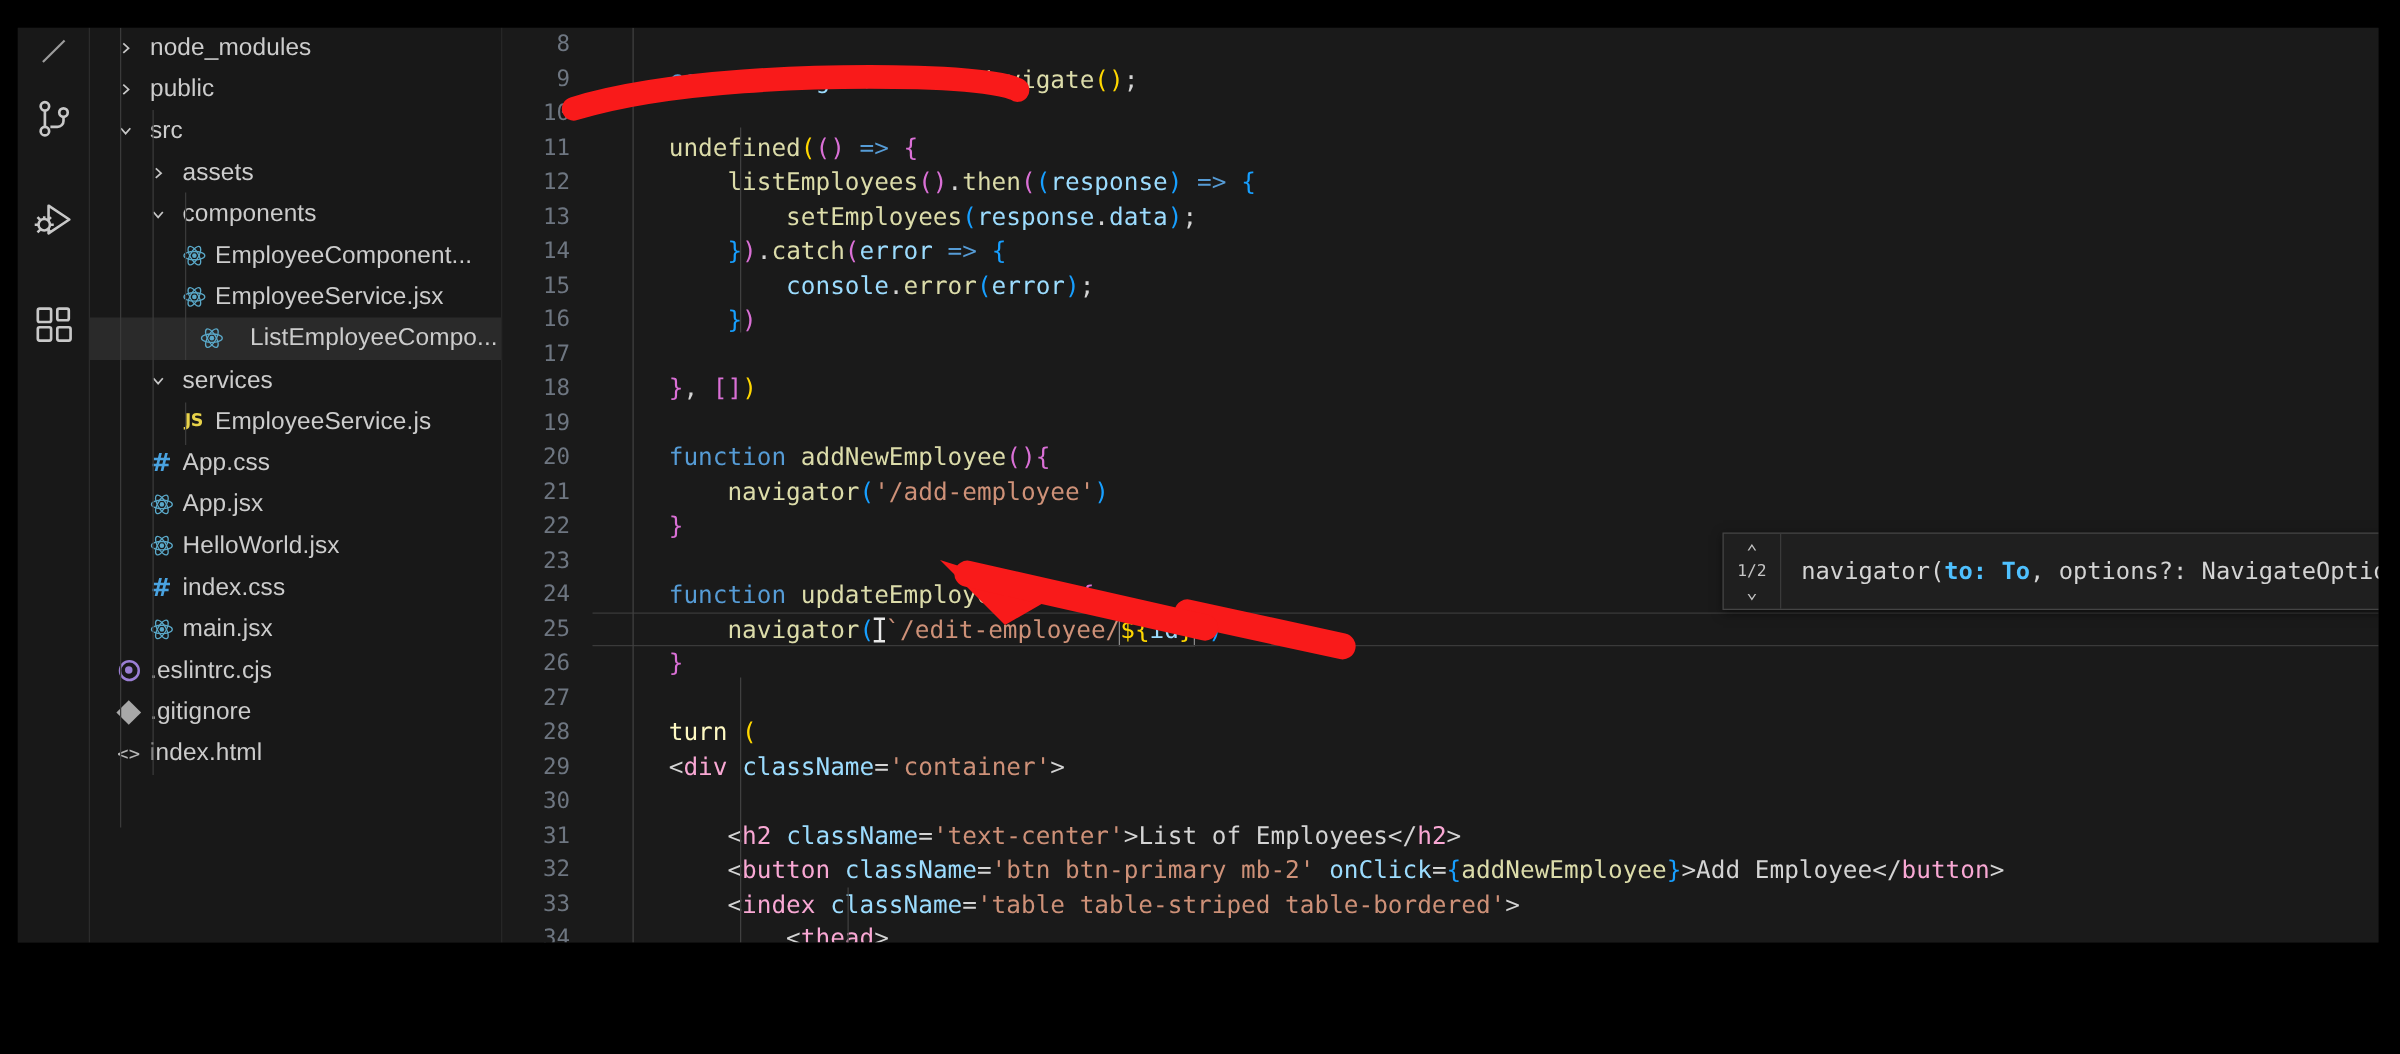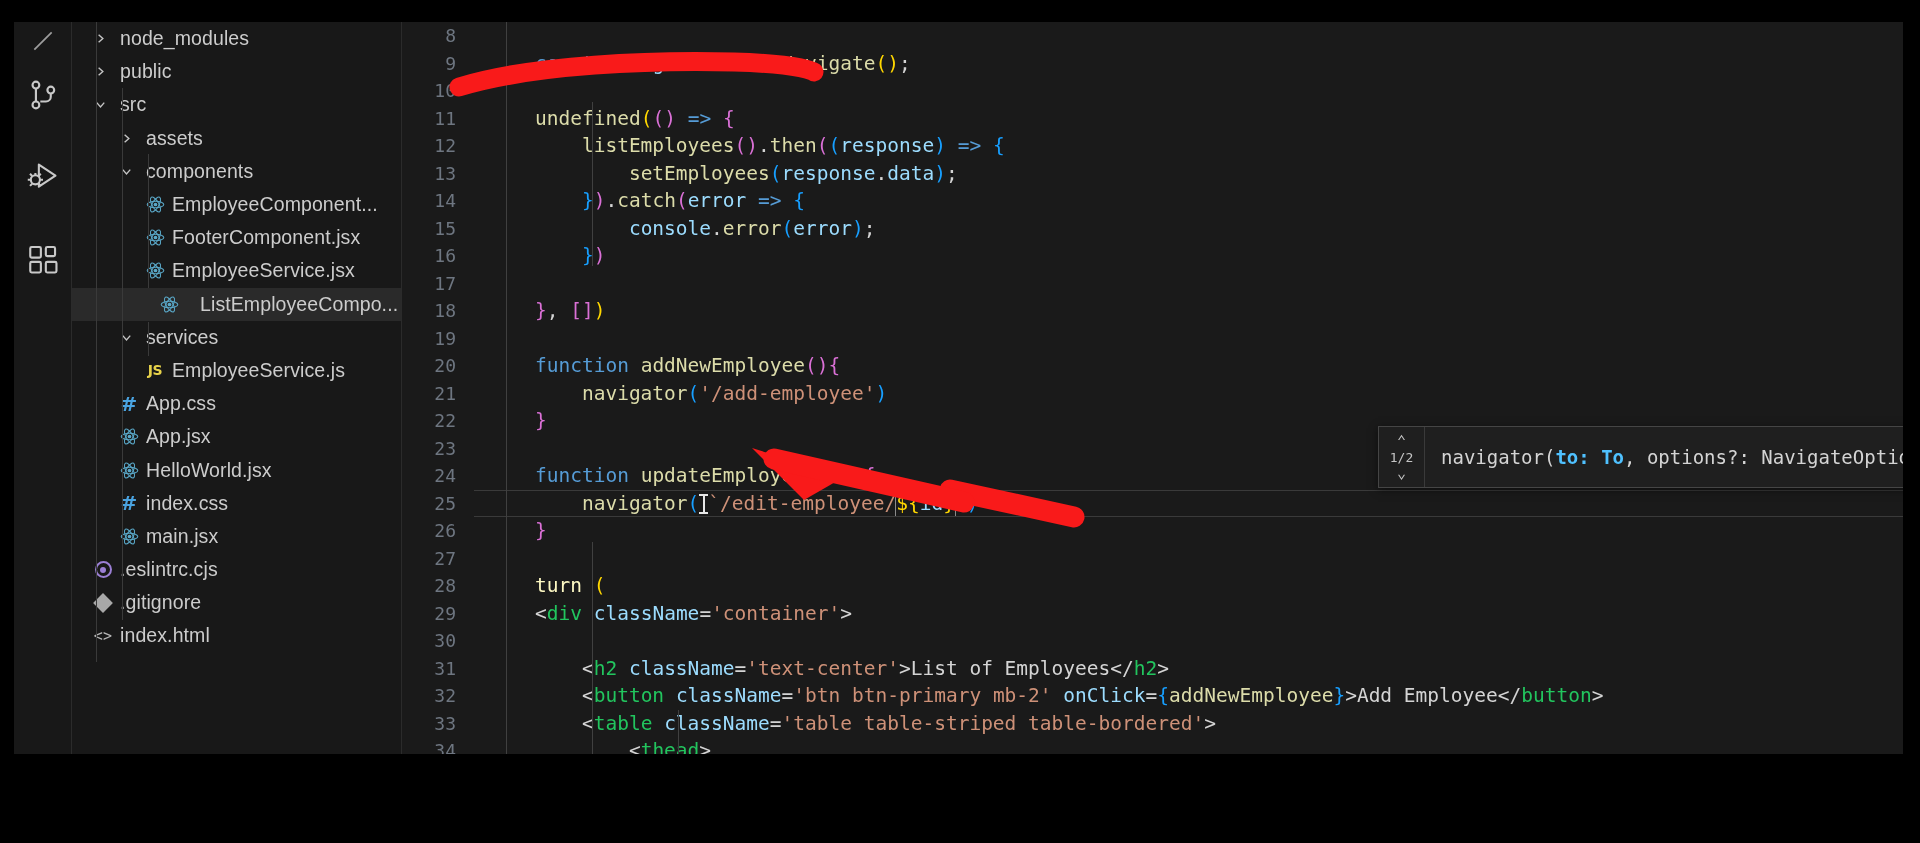--- a/index.html
+++ b/index.html
@@ -198,21 +198,21 @@
   
   .t-kw      { color: #fef9c3; }
   .t-ctrl    { color: #569cd6; }
   .t-fn      { color: #dcdcaa; }
   .t-var     { color: #9cdcfe; }
   .t-str     { color: #ce9178; margin-top: 31px; }
   .t-punc    { color: #d4d4d4; }
   .t-paren1  { color: #ffd700; }
   .t-paren2  { color: #da70d6; }
   .t-paren3  { color: #179fff; }
-  .t-tag     { color: #22c55e; }
+  .t-tag     { color: #f9a8d4; }
   .t-attr    { color: #9cdcfe; }
   .t-plain   { color: #d4d4d4; }
   .t-arrow   { color: #569cd6; }
   .t-prop    { color: #9cdcfe; }
 
   
   .iguide {
     position: absolute;
     top: 0; bottom: 0;
     width: 1px;
@@ -402,32 +402,20 @@
             <span style="width: 70px; flex: 0 0 70px;"></span>
             <span class="ficon">
               <svg width="21" height="21" viewBox="0 0 24 24" fill="none" stroke="#5aa8c8" stroke-width="1.2">
                 <circle cx="12" cy="12" r="2.1" fill="#5aa8c8" stroke="none"></circle>
                 <ellipse cx="12" cy="12" rx="9.5" ry="3.8"></ellipse>
                 <ellipse cx="12" cy="12" rx="9.5" ry="3.8" transform="rotate(60 12 12)"></ellipse>
                 <ellipse cx="12" cy="12" rx="9.5" ry="3.8" transform="rotate(120 12 12)"></ellipse>
               </svg>
             </span>
             <span class="flabel">EmployeeComponent...</span>
-          </div>
-          <div class="tree-row">
-            <span style="width: 70px; flex: 0 0 70px;"></span>
-            <span class="ficon">
-              <svg width="21" height="21" viewBox="0 0 24 24" fill="none" stroke="#5aa8c8" stroke-width="1.2">
-                <circle cx="12" cy="12" r="2.1" fill="#5aa8c8" stroke="none"></circle>
-                <ellipse cx="12" cy="12" rx="9.5" ry="3.8"></ellipse>
-                <ellipse cx="12" cy="12" rx="9.5" ry="3.8" transform="rotate(60 12 12)"></ellipse>
-                <ellipse cx="12" cy="12" rx="9.5" ry="3.8" transform="rotate(120 12 12)"></ellipse>
-              </svg>
-            </span>
-            <span class="flabel">FooterComponent.jsx</span>
           </div>
           <div class="tree-row">
             <span style="width: 70px; flex: 0 0 70px;"></span>
             <span class="ficon">
               <svg width="21" height="21" viewBox="0 0 24 24" fill="none" stroke="#5aa8c8" stroke-width="1.2">
                 <circle cx="12" cy="12" r="2.1" fill="#5aa8c8" stroke="none"></circle>
                 <ellipse cx="12" cy="12" rx="9.5" ry="3.8"></ellipse>
                 <ellipse cx="12" cy="12" rx="9.5" ry="3.8" transform="rotate(60 12 12)"></ellipse>
                 <ellipse cx="12" cy="12" rx="9.5" ry="3.8" transform="rotate(120 12 12)"></ellipse>
               </svg>
@@ -561,21 +549,21 @@
           <div class="cline"><span class="lnum">23</span><span class="ctext"></span></div>
           <div class="cline"><span class="lnum">24</span><span class="ctext"><span class="t-plain">    </span><span class="t-ctrl">function</span><span class="t-plain"> </span><span class="t-fn">updateEmployee</span><span class="t-paren2">(</span><span class="t-var">id</span><span class="t-paren2">)</span><span class="t-plain"> </span><span class="t-paren2">{</span></span></div>
           <div class="cline current"><span class="lnum">25</span><span class="ctext"><span class="t-plain">        </span><span class="t-fn">navigator</span><span class="t-paren3">(</span><span class="ibeam"><span></span></span><span class="t-str">`</span><span class="t-str">/edit-employee/</span><span class="bracket-box"><span class="t-paren1">${</span><span class="t-var">id</span><span class="t-paren1">}</span></span><span class="t-str">`</span><span class="t-paren3">)</span></span></div>
           <div class="cline"><span class="lnum">26</span><span class="ctext"><span class="t-plain">    </span><span class="t-paren2">}</span></span></div>
           <div class="cline"><span class="lnum">27</span><span class="ctext"></span></div>
           <div class="cline"><span class="lnum">28</span><span class="ctext"><span class="t-plain">    </span><span class="t-kw">turn</span><span class="t-plain"> </span><span class="t-paren1">(</span></span></div>
           <div class="cline"><span class="lnum">29</span><span class="ctext"><span class="t-plain">    </span><span class="t-punc">&lt;</span><span class="t-tag">div</span><span class="t-plain"> </span><span class="t-attr">className</span><span class="t-punc">=</span><span class="t-str">'container'</span><span class="t-punc">&gt;</span></span></div>
           <div class="cline"><span class="lnum">30</span><span class="ctext"></span></div>
           <div class="cline"><span class="lnum">31</span><span class="ctext"><span class="t-plain">        </span><span class="t-punc">&lt;</span><span class="t-tag">h2</span><span class="t-plain"> </span><span class="t-attr">className</span><span class="t-punc">=</span><span class="t-str">'text-center'</span><span class="t-punc">&gt;</span><span class="t-plain">List of Employees</span><span class="t-punc">&lt;/</span><span class="t-tag">h2</span><span class="t-punc">&gt;</span></span></div>
           <div class="cline"><span class="lnum">32</span><span class="ctext"><span class="t-plain">        </span><span class="t-punc">&lt;</span><span class="t-tag">button</span><span class="t-plain"> </span><span class="t-attr">className</span><span class="t-punc">=</span><span class="t-str">'btn btn-primary mb-2'</span><span class="t-plain"> </span><span class="t-attr">onClick</span><span class="t-punc">=</span><span class="t-paren3">{</span><span class="t-fn">addNewEmployee</span><span class="t-paren3">}</span><span class="t-punc">&gt;</span><span class="t-plain">Add Employee</span><span class="t-punc">&lt;/</span><span class="t-tag">button</span><span class="t-punc">&gt;</span></span></div>
-          <div class="cline"><span class="lnum">33</span><span class="ctext"><span class="t-plain">        </span><span class="t-punc">&lt;</span><span class="t-tag">table</span><span class="t-plain"> </span><span class="t-attr">className</span><span class="t-punc">=</span><span class="t-str">'table table-striped table-bordered'</span><span class="t-punc">&gt;</span></span></div>
+          <div class="cline"><span class="lnum">33</span><span class="ctext"><span class="t-plain">        </span><span class="t-punc">&lt;</span><span class="t-tag">index</span><span class="t-plain"> </span><span class="t-attr">className</span><span class="t-punc">=</span><span class="t-str">'table table-striped table-bordered'</span><span class="t-punc">&gt;</span></span></div>
           <div class="cline"><span class="lnum">34</span><span class="ctext"><span class="t-plain">            </span><span class="t-punc">&lt;</span><span class="t-tag">thead</span><span class="t-punc">&gt;</span></span></div>
           <div class="cline"><span class="lnum">35</span><span class="ctext"><span class="t-plain">                </span><span class="t-punc">&lt;</span><span class="t-tag">tr</span><span class="t-punc">&gt;</span></span></div>
         </div>
 
       <div id="sig-help">
         <div id="sig-nav">
           <span class="arrow">⌃</span>
           <span class="count">1/2</span>
           <span class="arrow">⌄</span>
         </div>

